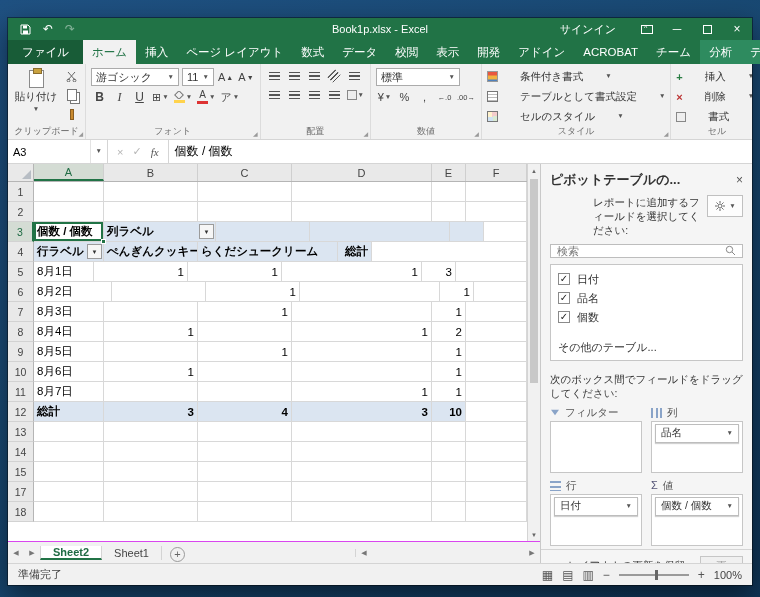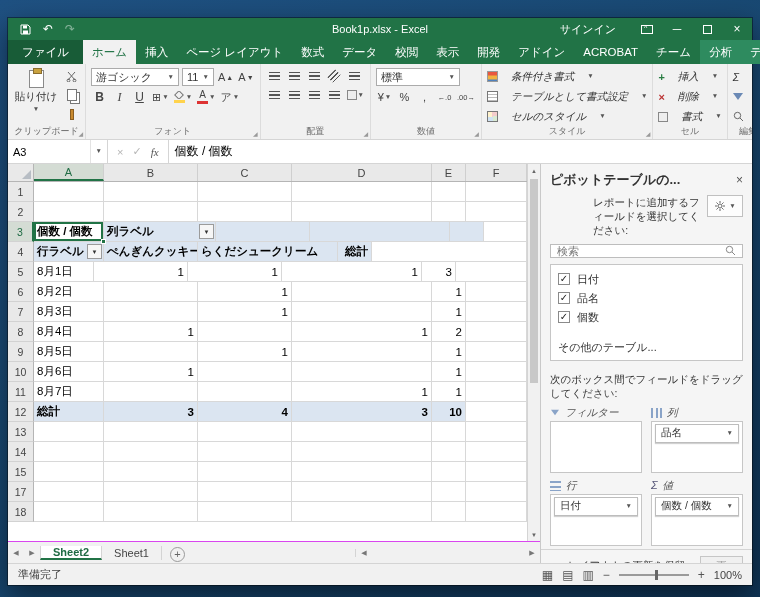--- a/index.html
+++ b/index.html
@@ -43,21 +43,21 @@
 .copyic{width:10px;height:12px;border:1px solid #777;background:#fff;box-shadow:3px 3px 0 -1px #fff,3px 3px 0 0 #777;}
 .brushic{width:4px;height:11px;background:#c98a2f;border:1px solid #8a5d1f;}
 .bld{font-weight:bold;font-size:12px;}
 .itl{font-style:italic;font-family:"Liberation Serif","DejaVu Serif",serif;font-size:12px;}
 .und{text-decoration:underline;font-size:12px;}
 .fcic{display:flex;flex-direction:column;align-items:center;line-height:1;}
 .fcic .bar{width:11px;height:3px;margin-top:1px;}
 .tinybox{width:11px;height:11px;border:1px solid #999;background:linear-gradient(#e8573f 0 3px,#f1b13f 4px 7px,#4f81bd 8px 11px);}
 .tblbox{width:11px;height:11px;border:1px solid #777;background:repeating-linear-gradient(#fff 0 2px,#bbb 2px 3px);}
 .stylbox{width:11px;height:11px;border:1px solid #777;background:conic-gradient(#f4cccc 0 25%,#d9ead3 0 50%,#cfe2f3 0 75%,#fff2cc 0);}
-.stybtn{display:flex;align-items:center;gap:13px;height:17px;white-space:nowrap;font-style:italic;}
+.stybtn{display:flex;align-items:center;gap:22px;height:17px;white-space:nowrap;}
 .plus{color:#2a7d43;font-weight:bold;font-size:11px;}
 .delx{color:#b33;font-weight:bold;font-size:11px;}
 .fmtbox{width:10px;height:10px;border:1px solid #888;background:#eee;}
 .funnel{width:0;height:0;border-left:5px solid transparent;border-right:5px solid transparent;border-top:7px solid #6a89b5;position:relative;}
 
 .fbar{height:24px;display:flex;align-items:stretch;border-bottom:1px solid #d5d5d5;background:#fff;flex:0 0 auto;font-size:11px;}
 .namebox{width:100px;border-right:1px solid #d5d5d5;display:flex;align-items:center;padding:0 5px;}
 .namebox .dd{margin-left:auto;border-left:1px solid #e3e3e3;padding-left:5px;height:100%;display:flex;align-items:center;}
 .fbtns{display:flex;align-items:center;gap:9px;padding:0 9px;border-right:1px solid #d5d5d5;color:#b5b5b5;font-size:11px;}
 .fx{font-style:italic;font-family:"Liberation Serif","DejaVu Serif",serif;color:#555;}
@@ -113,21 +113,21 @@
 .pinstr-text{flex:1;margin-left:43px;}
 .gearbtn{flex:0 0 auto;width:36px;height:22px;border:1px solid #c0c0c0;background:#fdfdfd;display:flex;align-items:center;justify-content:center;gap:3px;}
 .searchbox{margin:3px 9px;height:22px;border:1px solid #bdbdbd;background:#fff;display:flex;align-items:center;padding:0 6px;gap:4px;}
 .searchbox input{border:none;outline:none;flex:1;font-size:11px;color:#555;min-width:0;background:transparent;}
 .fieldlist{margin:3px 9px;background:#fff;border:1px solid #c6c6c6;padding:5px 7px;height:122px;}
 .fielditem{display:flex;align-items:center;gap:7px;height:19px;}
 .cb{width:12px;height:12px;border:1px solid #8a8a8a;background:#fff;display:flex;align-items:center;justify-content:center;font-size:10px;color:#222;flex:0 0 auto;line-height:1;}
 .moretables{margin-top:13px;}
 .draghint{padding:8px 9px 2px;font-size:10.5px;line-height:1.35;}
 .areas{display:grid;grid-template-columns:1fr 1fr;gap:5px 9px;padding:3px 9px;}
-.alabel{display:flex;align-items:center;gap:5px;font-size:10.5px;color:#555;height:16px;font-style:italic;}
+.alabel{display:flex;align-items:center;gap:5px;font-size:10.5px;color:#555;height:16px;}
 .abox{background:#fff;border:1px solid #c6c6c6;height:52px;padding:2px 3px;}
 .pill{height:19px;border:1px solid #bdbdbd;background:#fff;box-shadow:0 1px 1px rgba(0,0,0,.18);display:flex;align-items:center;padding:0 5px;font-size:10.5px;margin-bottom:2px;}
 .pill .dd{margin-left:auto;}
 .colsic{width:11px;height:10px;background:repeating-linear-gradient(90deg,#8aa4c8 0 2px,transparent 2px 4.5px);}
 .rowsic{width:11px;height:10px;background:repeating-linear-gradient(#8aa4c8 0 2px,transparent 2px 4.5px);}
 .sigic{font-size:11px;color:#557;line-height:1;}
 .pbottom{margin-top:auto;border-top:1px solid #d4d4d4;display:flex;align-items:center;gap:6px;padding:6px 9px;font-size:10.5px;}
 .updatebtn{margin-left:auto;border:1px solid #c6c6c6;background:#f0f0f0;color:#9a9a9a;padding:2px 11px;font-size:10.5px;font-family:inherit;}
 svg{display:block;}
 </style>
@@ -472,21 +472,21 @@
                 <div class="cell num" style="width: 140px;">
                   <span>1</span>
                 </div>
                 <div class="cell num" style="width: 34px;">
                   <span>3</span>
                 </div>
                 <div class="cell" style="flex: 1 1 0%;"></div>
               </div>
               <div class="grow">
                 <div class="rhead">6</div>
-                <div class="cell" style="width: 70px;">
+                <div class="cell" style="width: 78px;">
                   <span>8月2日</span>
                 </div>
                 <div class="cell" style="width: 94px;"></div>
                 <div class="cell num" style="width: 94px;">
                   <span>1</span>
                 </div>
                 <div class="cell" style="width: 140px;"></div>
                 <div class="cell num" style="width: 34px;">
                   <span>1</span>
                 </div>

